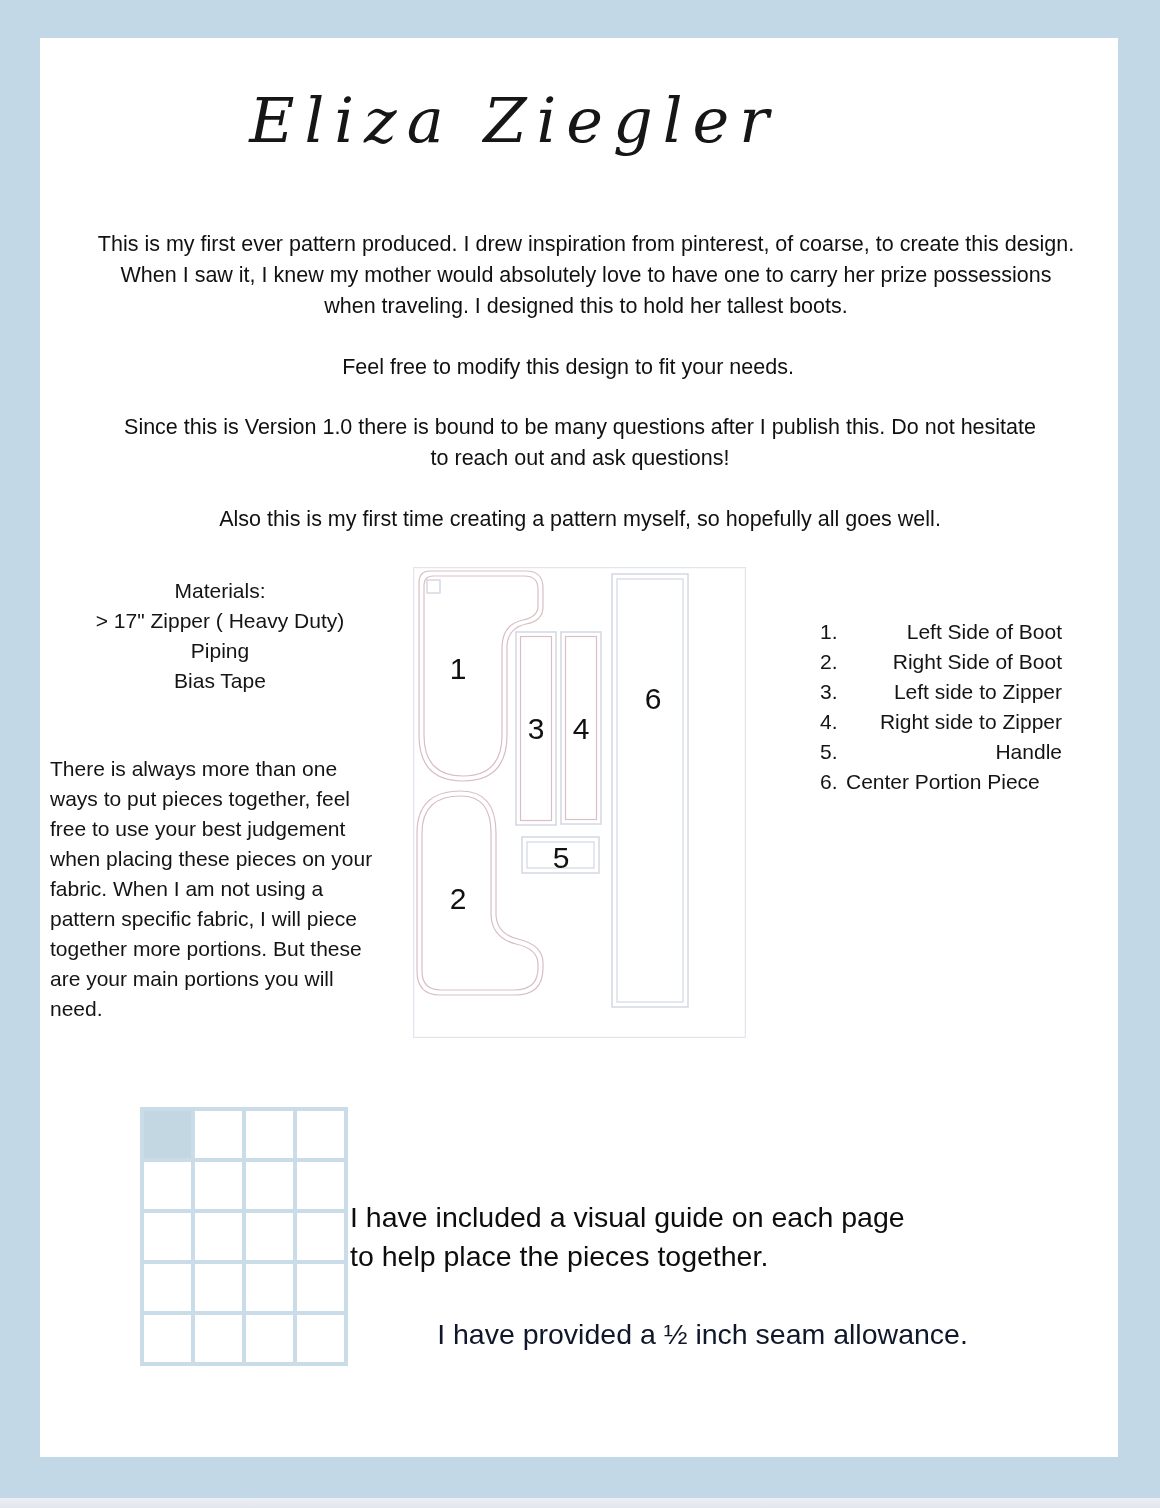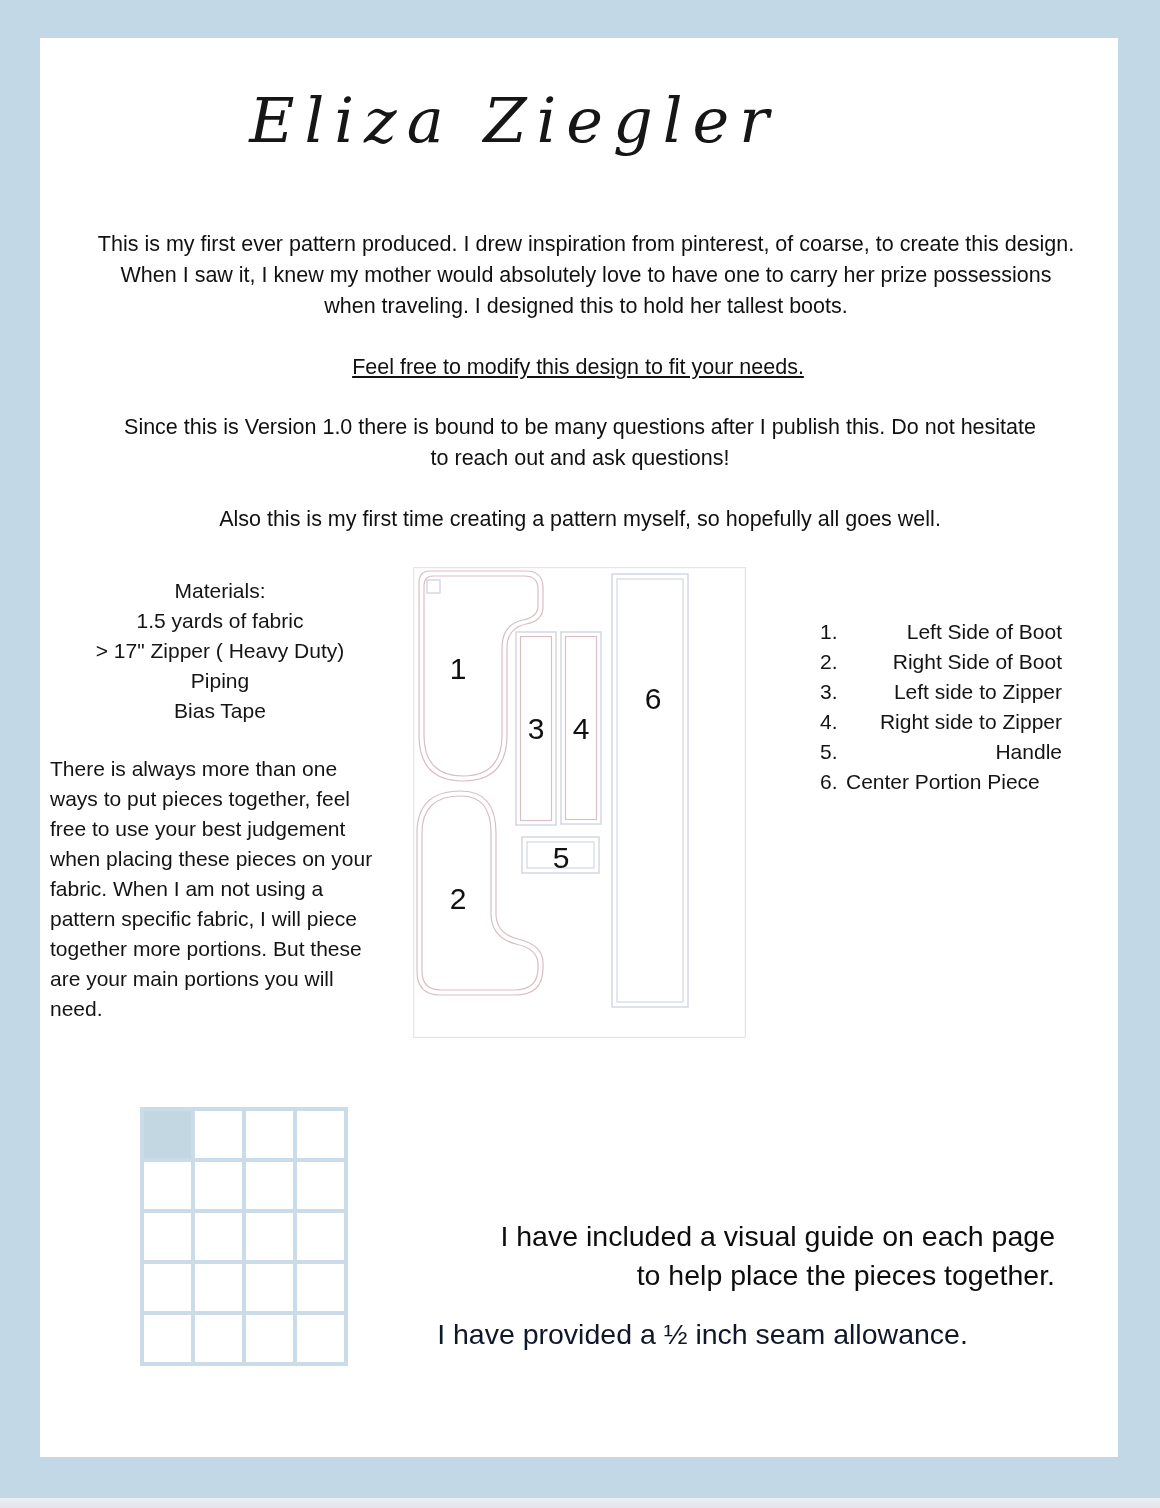--- a/index.html
+++ b/index.html
@@ -40,21 +40,21 @@
     letter-spacing: 10px;
     color: #161616;
   }
   .para {
     text-align: center;
     font-size: 21.5px;
     line-height: 31px;
     color: #111;
   }
   .p1 { left: 96px; top: 229px; width: 980px; }
-  .p2 { left: 88px; top: 352px; width: 980px; text-decoration: underline; }
+  .p2 { left: 78px; top: 352px; width: 980px; }
   .p3 { left: 115px; top: 412px; width: 930px; }
   .p4 { left: 90px; top: 504px; width: 980px; }
 
   .materials {
     left: 58px; top: 576px; width: 324px;
     text-align: center;
     font-size: 21px;
     line-height: 30px;
   }
   .placement-note {
@@ -84,25 +84,24 @@
     gap: 4px;
     padding: 4px;
     background: #cadce8;
     width: 208px; height: 259px;
   }
   .grid-cell { background: #ffffff; }
   .grid-cell.filled { background: #c3d7e3; }
 
   .guide-text {
     left: 350px; top: 1198px; width: 705px;
-    text-align: right;
+    text-align: left;
     font-size: 28.5px;
     line-height: 39px;
     color: #0d0d0d;
-    margin-top: 19px;
   }
   .seam-text {
     left: 350px; top: 1318px; width: 705px;
     text-align: center;
     font-size: 28.5px;
     color: #0f172a;
   }
   .num-label {
     font-family: "Liberation Sans", sans-serif;
     font-size: 30px;
@@ -117,21 +116,20 @@
 
   <div class="abs title">Eliza Ziegler</div>
 
   <div class="abs para p1">This is my first ever pattern produced. I drew inspiration from pinterest, of coarse, to create this design. When I saw it, I knew my mother would absolutely love to have one to carry her prize possessions when traveling. I designed this to hold her tallest boots.</div>
   <div class="abs para p2">Feel free to modify this design to fit your needs.</div>
   <div class="abs para p3">Since this is Version 1.0 there is bound to be many questions after I publish this. Do not hesitate to reach out and ask questions!</div>
   <div class="abs para p4">Also this is my first time creating a pattern myself, so hopefully all goes well.</div>
 
   <div class="abs materials">
     <div>Materials:</div>
-    <div>1.5 yards of fabric</div>
     <div>&gt; 17" Zipper ( Heavy Duty)</div>
     <div>Piping</div>
     <div>Bias Tape</div>
   </div>
 
   <div class="abs placement-note">There is always more than one ways to put pieces together, feel free to use your best judgement when placing these pieces on your fabric. When I am not using a pattern specific fabric, I will piece together more portions. But these are your main portions you will need.</div>
 
   <svg class="abs diagram" viewBox="0 0 333 471" width="333" height="471">
 
     <rect x="0.5" y="0.5" width="332" height="470" fill="none" stroke="#e4e5ec" stroke-width="1.5"></rect>

